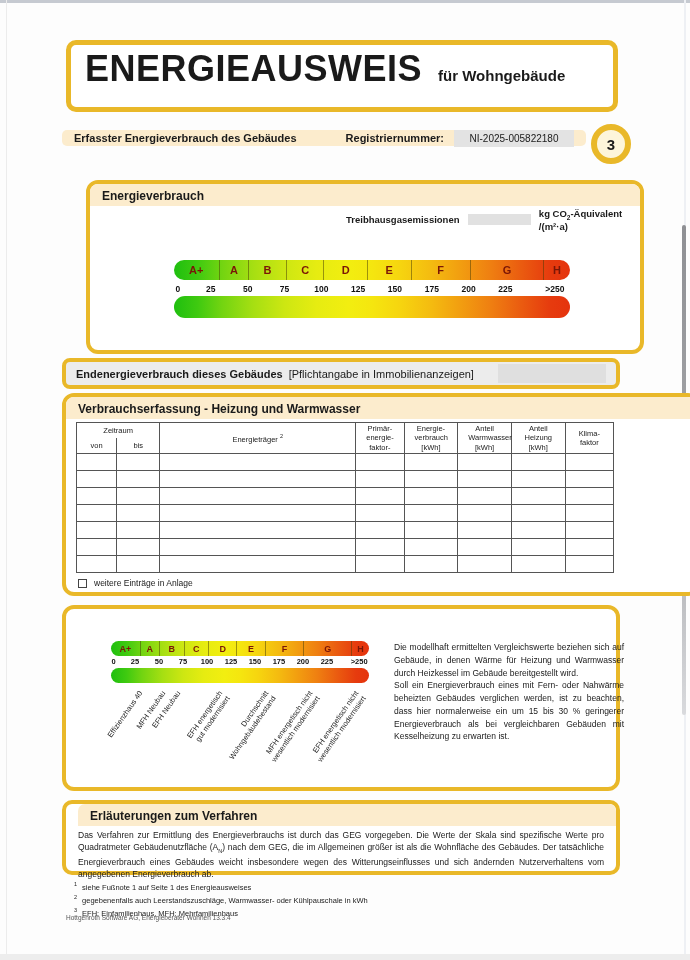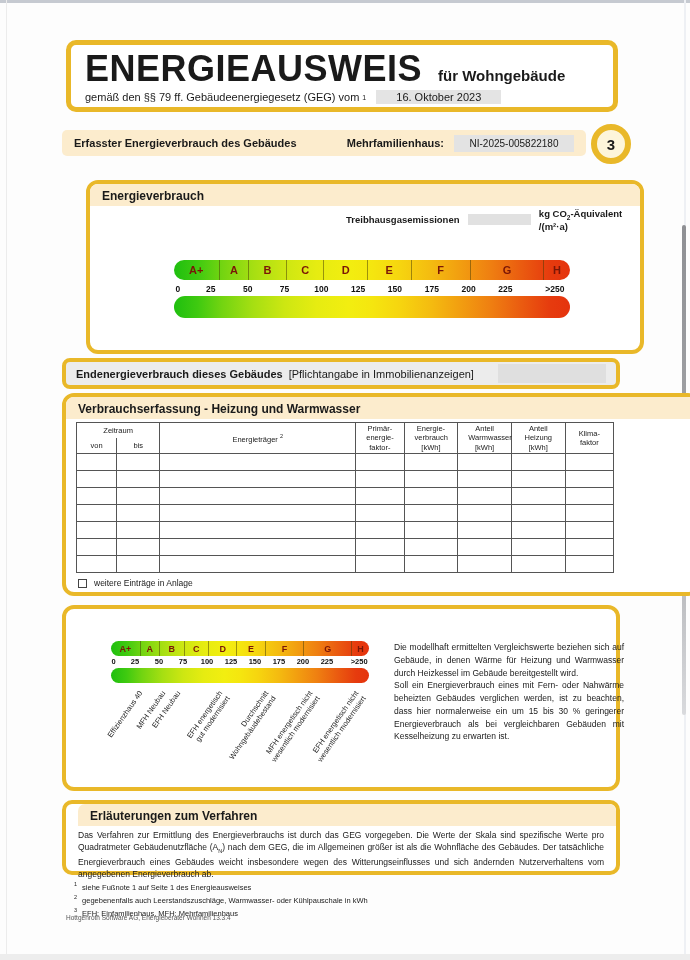--- a/index.html
+++ b/index.html
@@ -24,21 +24,21 @@
   .title-box{top:40px;left:66px;width:552px;height:72px;border:5px solid #e9b829;
     border-radius:10px;background:#fff;box-sizing:border-box;padding:6px 0 0 14px;}
   .title-row{display:flex;align-items:baseline;}
   .main-title{font-size:36px;font-weight:bold;letter-spacing:0.5px;line-height:1;}
   .title-suffix{font-size:15px;font-weight:bold;margin-left:16px;}
   .subtitle-row{font-size:11px;margin-top:3px;display:flex;align-items:center;}
   .subtitle-row sup{font-size:7px;margin-left:3px;}
   .date-box{background:#e4e4e4;padding:1px 20px;margin-left:10px;font-size:11px;}
 
   
-  .reg-band{top:130px;left:62px;width:524px;height:26px;background:#fceccd;border-radius:5px;
+  .reg-band{top:130px;left:62px;width:524px;height:16px;background:#fceccd;border-radius:5px;
     display:flex;align-items:center;font-size:11px;font-weight:bold;box-sizing:border-box;padding:4px 12px;}
   .reg-label{margin-left:auto;}
   .reg-value{background:#e3e3e3;font-weight:normal;font-size:10px;padding:3px 12px;margin-left:10px;min-width:96px;text-align:center;}
   .page-circle{top:124px;left:591px;width:40px;height:40px;border-radius:50%;border:6px solid #e9b829;
     background:#fdf5da;box-sizing:border-box;display:flex;align-items:center;justify-content:center;
     font-weight:bold;font-size:15px;}
 
   
   .scalebar{position:absolute;display:flex;border-radius:11px;overflow:hidden;
     background:linear-gradient(90deg,#1fbf0f 0%,#3fca10 6%,#72d411 12%,#a6df12 20%,#cde712 28%,
@@ -132,30 +132,25 @@
 <div class="photo-left"></div>
 <div class="photo-right"></div>
 <div class="scroll-line"></div>
 <div class="photo-bottom"></div>
 
 <div class="abs title-box">
   <div class="title-row">
     <span class="main-title">ENERGIEAUSWEIS</span>
     <span class="title-suffix">für Wohngebäude</span>
   </div>
-  <div class="subtitle-row">
-    <span>gemäß den §§ 79 ff. Gebäudeenergiegesetz (GEG) vom</span>
-    <sup>1</sup>
-    <span class="date-box">16. Oktober 2023</span>
-  </div>
 </div>
 
 <div class="abs reg-band">
   <span>Erfasster Energieverbrauch des Gebäudes</span>
-  <span class="reg-label">Mehrfamilienhaus:</span>
+  <span class="reg-label">Registriernummer:</span>
   <span class="reg-value">NI-2025-005822180</span>
 </div>
 <div class="abs page-circle">
   <span>3</span>
 </div>
 
 <div class="abs ybox ev-box">
   <div class="band band-title ev-head">Energieverbrauch</div>
   <div class="thg-line">
     <span>Treibhausgasemissionen</span>

